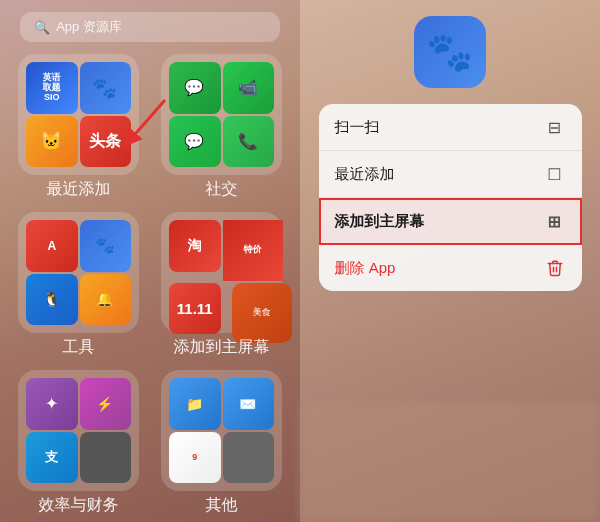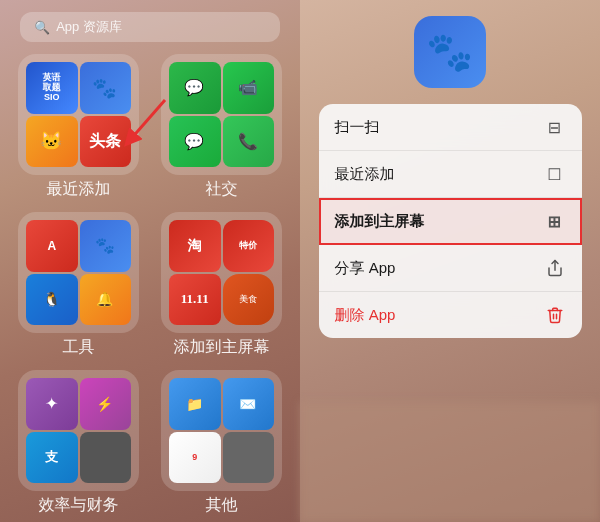--- a/index.html
+++ b/index.html
@@ -287,27 +287,27 @@
         </div>
         <span class="section-label">工具</span>
       </div>
 
       <div class="section-block">
         <div class="folder-box">
           <div class="mini-grid">
             <div class="mini-app" style="background:linear-gradient(135deg,#cc2a1e,#e8473a);border-radius:8px;">
               <span style="color:#fff;font-size:14px;font-weight:bold;">淘</span>
             </div>
-            <div class="mini-app" style="background:linear-gradient(135deg,#cc2a1e,#e8473a);border-radius:12px;">
+            <div class="mini-app" style="background:linear-gradient(135deg,#cc2a1e,#e8473a);border-radius:1px;">
               <span style="color:#fff;font-size:9px;font-weight:bold;text-align:center;line-height:1.1;">特价</span>
             </div>
             <div class="mini-app" style="background:linear-gradient(135deg,#e8473a,#cc2a1e);border-radius:8px;">
-              <span style="color:#fff;font-size:13px;font-weight:bold;font-family:Liberation Serif, serif;">11.11</span>
-            </div>
-            <div class="mini-app" style="background:linear-gradient(135deg,#e05520,#c04010);border-radius:16px;">
+              <span style="color:#fff;font-size:15px;font-weight:bold;">11.11</span>
+            </div>
+            <div class="mini-app" style="background:linear-gradient(135deg,#e05520,#c04010);border-radius:10px;margin-left:9px;">
               <span style="color:#fff;font-size:9px;">美食</span>
             </div>
           </div>
         </div>
         <span class="section-label">添加到主屏幕</span>
       </div>
     </div>
 
     <div class="section-row">
 
@@ -377,30 +377,20 @@
     <div class="menu-item">
       <span class="menu-label">最近添加</span>
       <span class="menu-icon">☐</span>
     </div>
 
     <div class="menu-item highlighted-item">
       <span class="menu-label">添加到主屏幕</span>
       <span class="menu-icon">⊞</span>
     </div>
 
-    <div class="menu-item">
-      <span class="menu-label">分享 App</span>
-      <span class="menu-icon">
-        <svg width="18" height="18" viewBox="0 0 24 24" fill="none" stroke="#555" stroke-width="2" stroke-linecap="round" stroke-linejoin="round">
-          <path d="M4 12v8a2 2 0 002 2h12a2 2 0 002-2v-8"></path>
-          <polyline points="16 6 12 2 8 6"></polyline>
-          <line x1="12" y1="2" x2="12" y2="15"></line>
-        </svg>
-      </span>
-    </div>
 
     <div class="menu-item red-text">
       <span class="menu-label">删除 App</span>
       <span class="menu-icon">
         <svg width="18" height="18" viewBox="0 0 24 24" fill="none" stroke="#e63030" stroke-width="2" stroke-linecap="round" stroke-linejoin="round">
           <polyline points="3 6 5 6 21 6"></polyline>
           <path d="M19 6l-1 14a2 2 0 01-2 2H8a2 2 0 01-2-2L5 6"></path>
           <path d="M10 11v6M14 11v6"></path>
           <path d="M9 6V4a1 1 0 011-1h4a1 1 0 011 1v2"></path>
         </svg>

